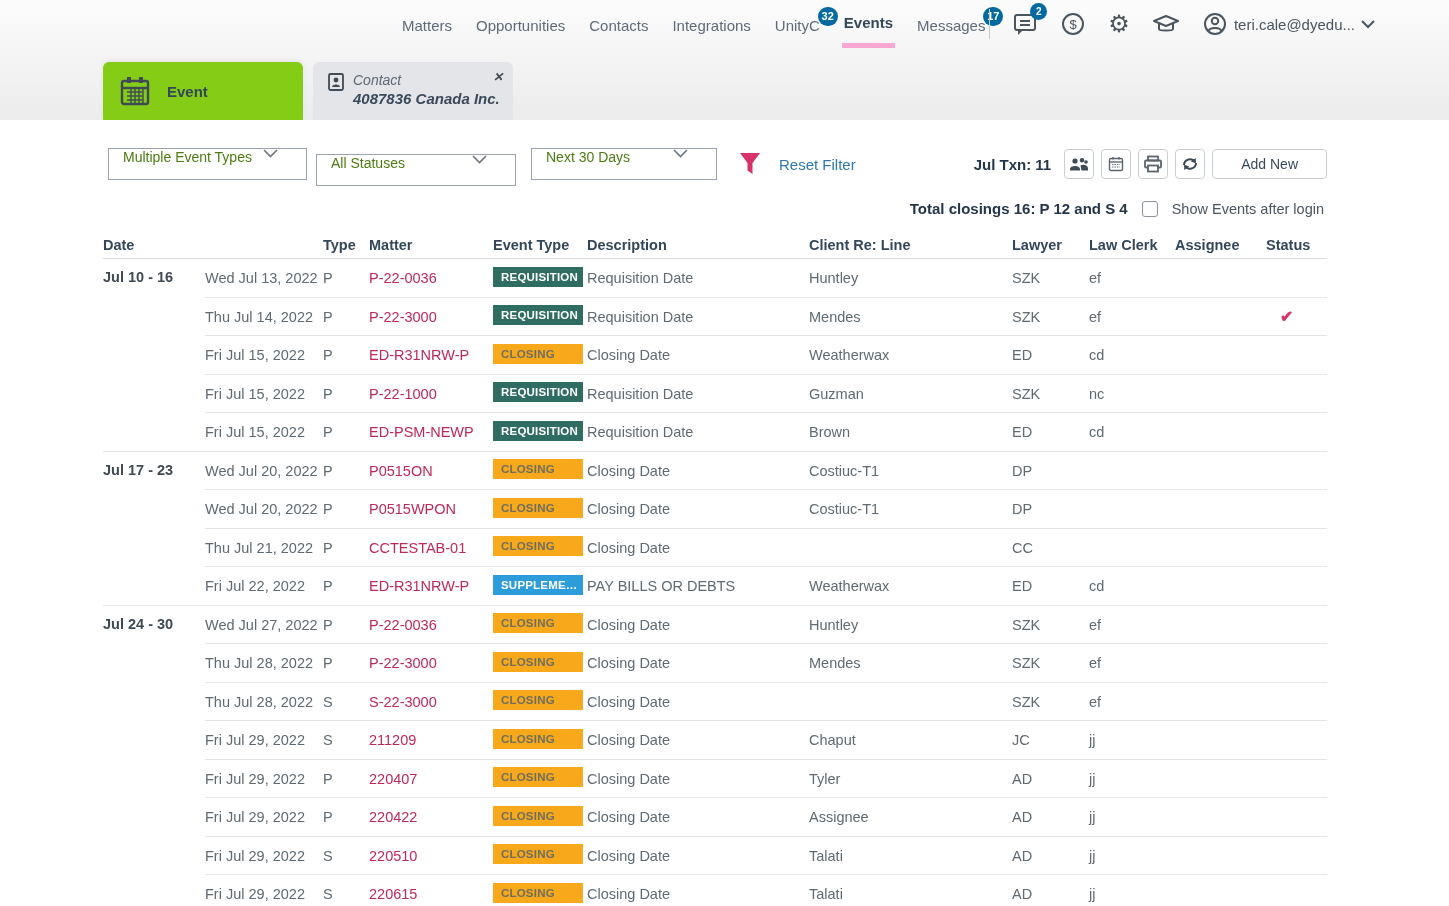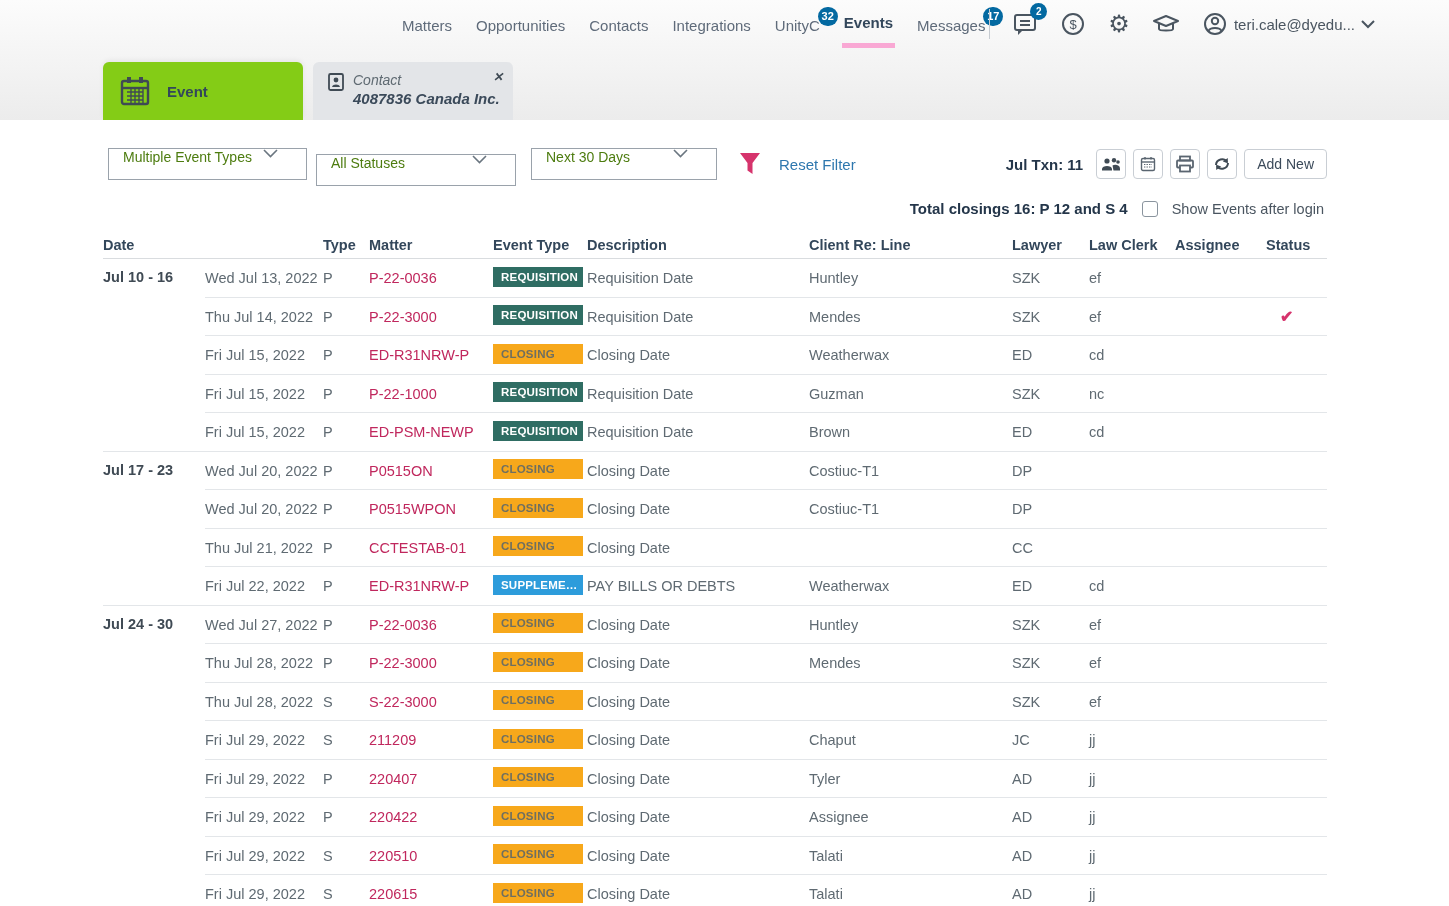--- a/index.html
+++ b/index.html
@@ -53,21 +53,21 @@
   .sel-types { width:199px; margin-right:9px; }
   .sel-status { width:200px; margin-right:15px;margin-top:12px; }
   .sel-range { width:186px; }
   .funnel { margin:0 18px 0 22px; cursor:pointer; display:flex; }
   .reset-link { font-size:15px; color:#2e77ae; cursor:pointer; }
 
   .right-tools { margin-left:auto; display:flex; align-items:center; gap:7px; }
   .txn-label { font-size:15px; font-weight:700; color:#24364a; margin-right:6px; }
   .tool-btn { height:30px; min-width:30px; border:1px solid #c9ced4; border-radius:4px; background:#fff;
     display:flex; align-items:center; justify-content:center; cursor:pointer; color:#4a5560; }
-  .add-new { padding:0 12px; font-size:14px; color:#3b4a5a;align-items:center; }
+  .add-new { padding:0 28px; font-size:14px; color:#3b4a5a;align-items:center; }
 
   .totals-row { display:flex; align-items:center; justify-content:flex-end; padding:14px 125px 0 0; gap:14px; }
   .totals-label { font-size:15px; font-weight:700; color:#24364a; }
   .checkbox { width:16px; height:16px; border:1px solid #8a949e; border-radius:3px; background:#fff; cursor:pointer; }
   .show-events-label { font-size:14.5px; color:#4a5560; }
 
   
   .etable { position:relative; margin:14px 0 0 103px; width:1224px; }
   .grid-row { display:grid; grid-template-columns:102px 118px 46px 124px 94px 222px 203px 77px 86px 91px 61px;
     align-items:center; }

